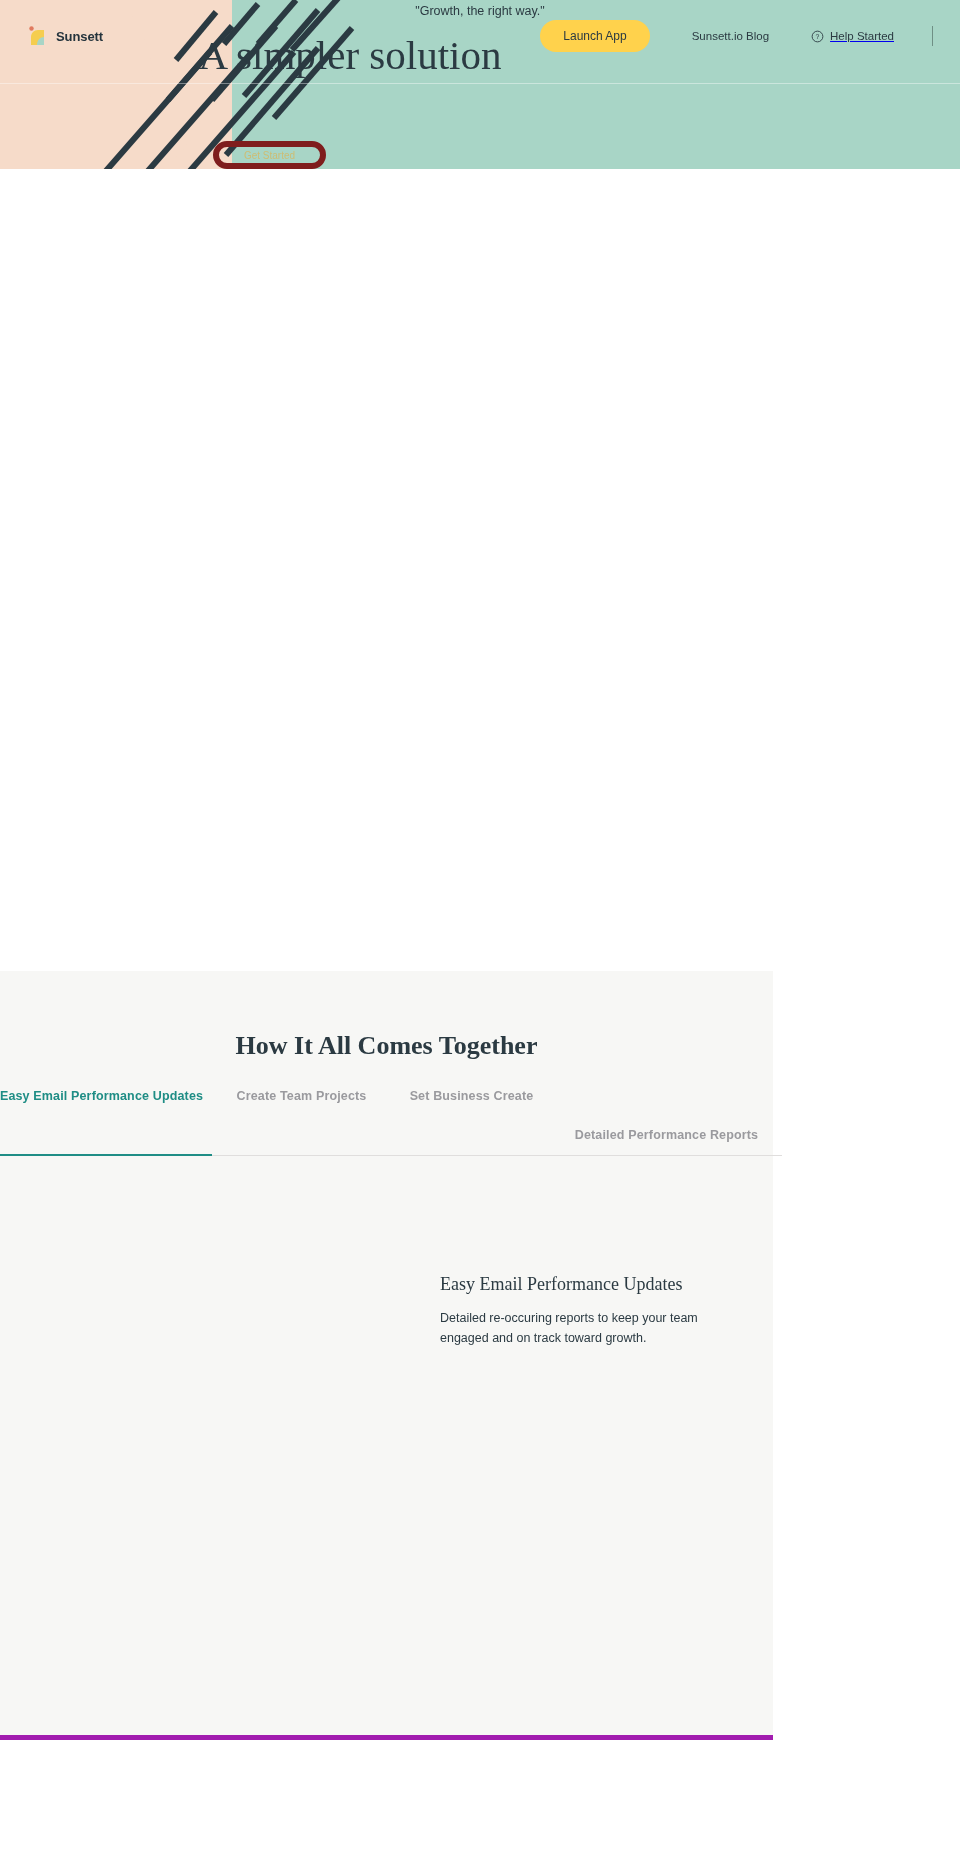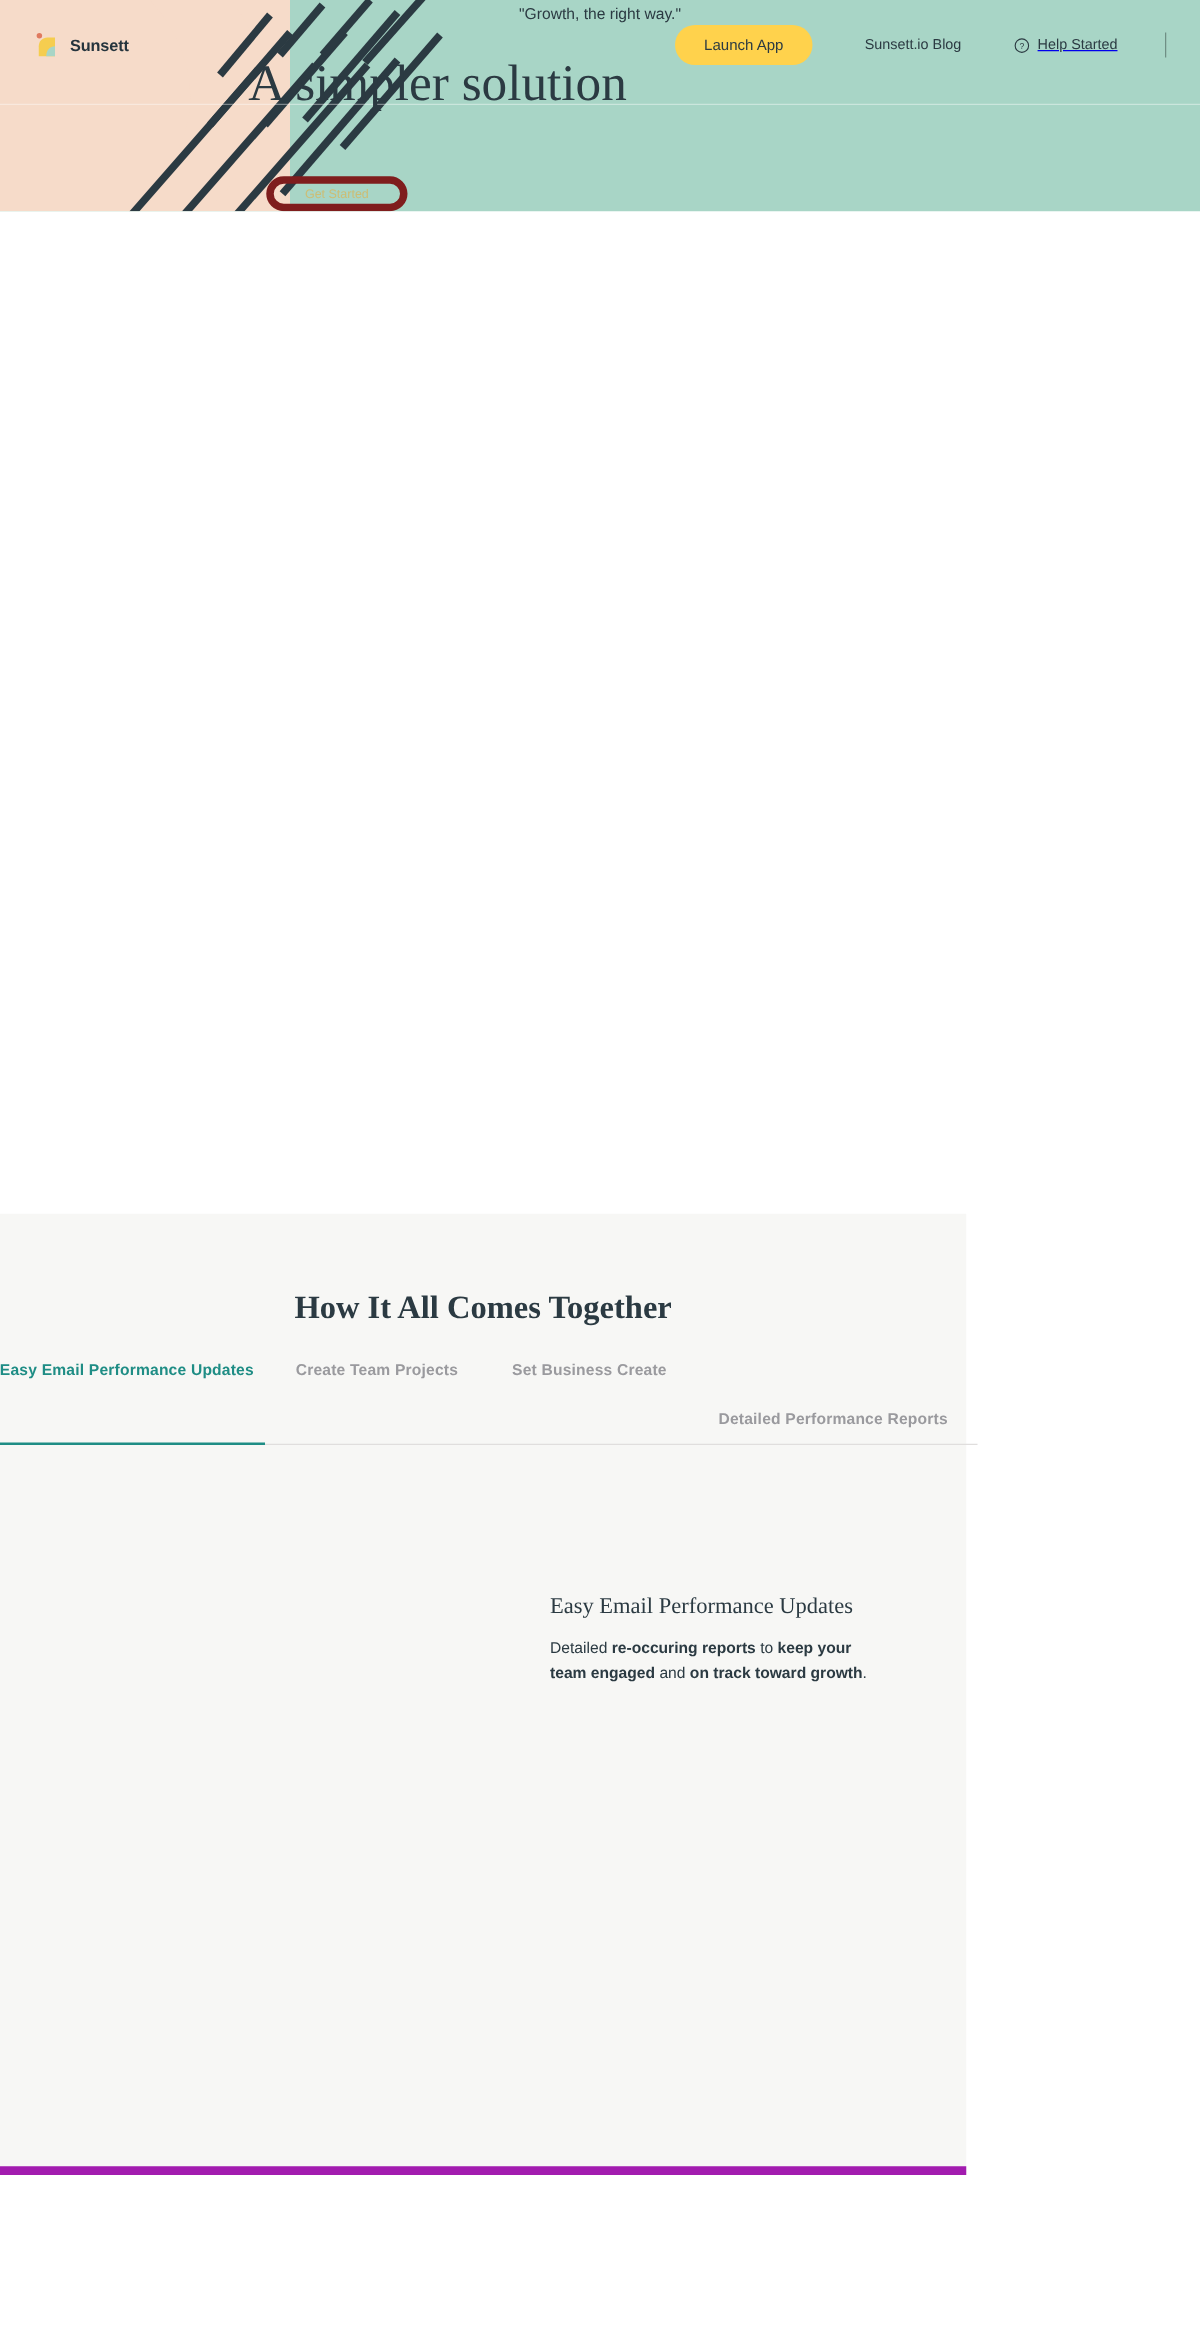--- a/index.html
+++ b/index.html
@@ -122,21 +122,21 @@
     left: 0; top: 4px;
     width: 960px;
     text-align: center;
     font-size: 12.5px;
     color: #2b3a42;
     z-index: 4;
   }
   .hero-title {
     position: absolute;
     left: 0;
-    top: 41px;
+    top: 30px;
     width: 700px;
     text-align: center;
     font-family: "Liberation Serif", serif;
     font-size: 41px;
     line-height: 1.25;
     color: #2b3a42;
     z-index: 4;
   }
   .hero-cta {
     position: absolute;
@@ -163,21 +163,21 @@
     width: 960px;
     height: 802px;
     background: #ffffff;
   }
 
   
   .features {
     width: 773px;
     height: 769px;
     background: #f7f7f5;
-    border-bottom: 7px solid #a21caf;
+    border-bottom: 5px solid #a21caf;
     position: relative;
   }
   .features-title {
     font-family: "Liberation Serif", serif;
     font-size: 26px;
     color: #2b3a42;
     text-align: center;
     padding-top: 60px;
   }
   .tabs {
@@ -226,21 +226,21 @@
     font-size: 18px;
     color: #2b3a42;
     margin-bottom: 13px;
     white-space: nowrap;
   }
   .panel-body {
     font-size: 12.5px;
     line-height: 1.62;
     color: #2b3a42;
   }
-  .panel-body b { font-weight: bold; text-align: center; }
+  .panel-body b { font-weight: normal; text-align: center; }
 
   
   .bottom-white {
     width: 960px;
     height: 134px;
     background: #ffffff;
   }
 </style>
 </head>
 <body>

